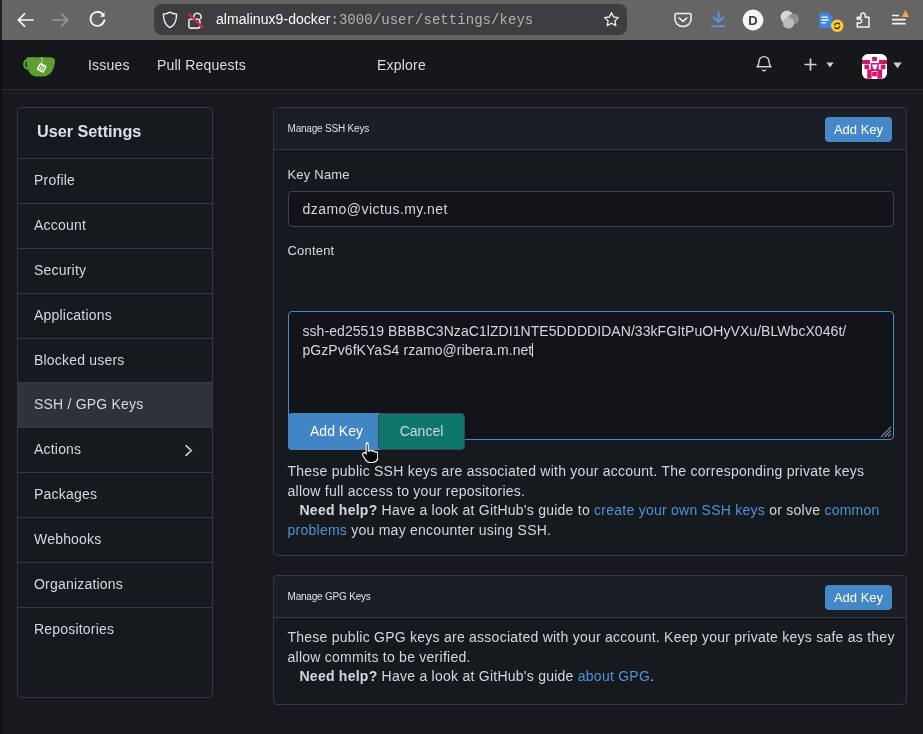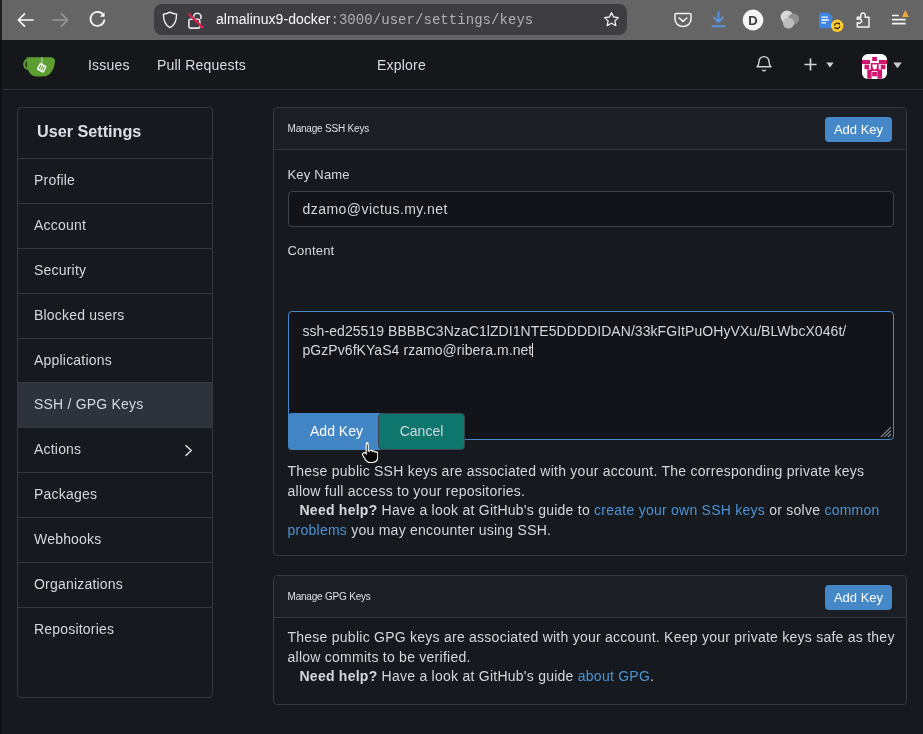--- a/index.html
+++ b/index.html
@@ -201,22 +201,22 @@
     <path d="M0.3 0.5 h8.4 L4.5 6.2 z" fill="#c8cdd3"></path>
   </svg>
 </div>
 
 <div id="page">
   <div class="panel" id="side">
     <div class="title">User Settings</div>
     <div class="item">Profile</div>
     <div class="item">Account</div>
     <div class="item">Security</div>
+    <div class="item">Applications</div>
     <div class="item">Blocked users</div>
-    <div class="item">Applications</div>
     <div class="item sel">SSH / GPG Keys</div>
     <div class="item">Actions
       <svg class="chev" width="15" height="15" viewBox="0 0 15 15">
         <path d="M5 2.7 L10.3 7.5 5 12.3" stroke="#cfd4da" stroke-width="1.6" fill="none" stroke-linecap="round" stroke-linejoin="round"></path>
       </svg>
     </div>
     <div class="item">Packages</div>
     <div class="item">Webhooks</div>
     <div class="item">Organizations</div>
     <div class="item">Repositories</div>

